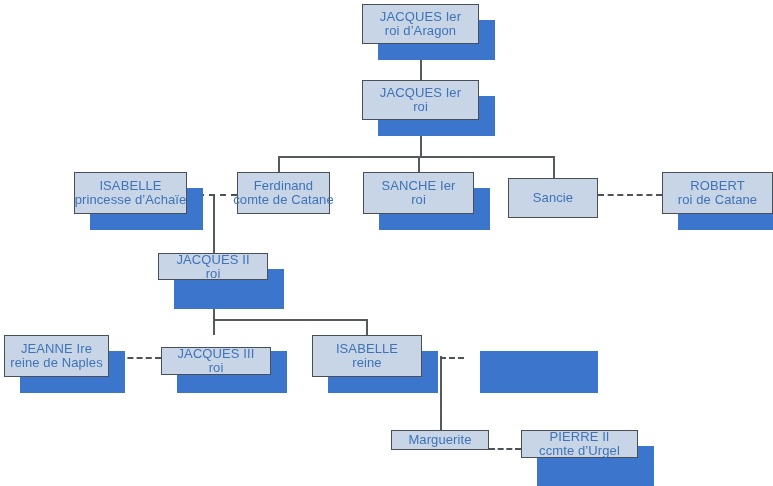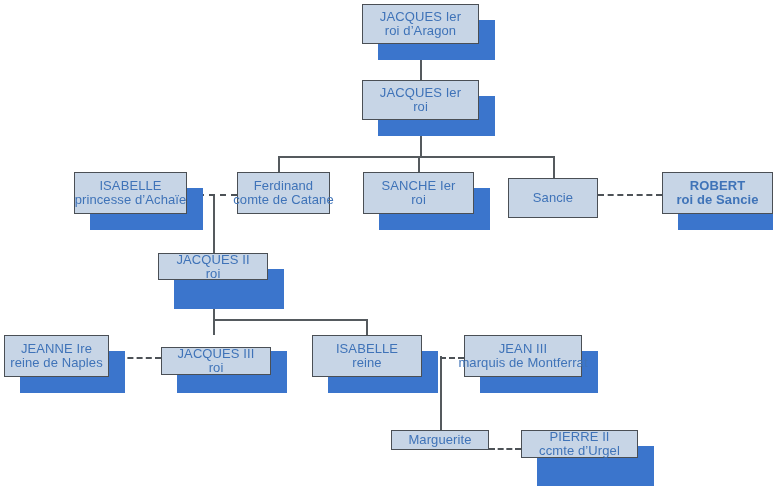--- a/index.html
+++ b/index.html
@@ -101,23 +101,23 @@
     </div>
     <div class="shadow" style="left: 379px; top: 188px; width: 111px; height: 42px;"></div>
     <div class="node" style="left: 363px; top: 172px; width: 111px; height: 42px;">
       <span class="ln">SANCHE Ier</span>
       <span class="ln">roi</span>
     </div>
     <div class="node" style="left: 508px; top: 178px; width: 90px; height: 40px;">
       <span class="ln">Sancie</span>
     </div>
     <div class="shadow" style="left: 678px; top: 188px; width: 99px; height: 42px;"></div>
-    <div class="node" style="left: 662px; top: 172px; width: 111px; height: 42px; font-weight: bold;">
+    <div class="node" style="left: 662px; top: 172px; width: 111px; height: 42px;">
       <span class="ln">ROBERT</span>
-      <span class="ln">roi de Sancie</span>
+      <span class="ln">roi de Catane</span>
     </div>
     <div class="shadow" style="left: 174px; top: 269px; width: 110px; height: 40px;"></div>
     <div class="node" style="left: 158px; top: 253px; width: 110px; height: 27px;">
       <span class="ln">JACQUES II</span>
       <span class="ln">roi</span>
     </div>
     <div class="shadow" style="left: 20px; top: 351px; width: 105px; height: 42px;"></div>
     <div class="node" style="left: 4px; top: 335px; width: 105px; height: 42px;">
       <span class="ln">JEANNE Ire</span>
       <span class="ln">reine de Naples</span>
@@ -126,24 +126,20 @@
     <div class="node" style="left: 161px; top: 347px; width: 110px; height: 28px;">
       <span class="ln">JACQUES III</span>
       <span class="ln">roi</span>
     </div>
     <div class="shadow" style="left: 328px; top: 351px; width: 110px; height: 42px;"></div>
     <div class="node" style="left: 312px; top: 335px; width: 110px; height: 42px;">
       <span class="ln">ISABELLE</span>
       <span class="ln">reine</span>
     </div>
     <div class="shadow" style="left: 480px; top: 351px; width: 118px; height: 42px;"></div>
-    <div class="node" style="left: 464px; top: 335px; width: 118px; height: 42px;">
-      <span class="ln">JEAN III</span>
-      <span class="ln">marquis de Montferrat</span>
-    </div>
     <div class="node" style="left: 391px; top: 430px; width: 98px; height: 20px;">
       <span class="ln">Marguerite</span>
     </div>
     <div class="shadow" style="left: 537px; top: 446px; width: 117px; height: 40px;"></div>
     <div class="node" style="left: 521px; top: 430px; width: 117px; height: 28px;">
       <span class="ln">PIERRE II</span>
       <span class="ln">ccmte d’Urgel</span>
     </div>
   </div>
 

